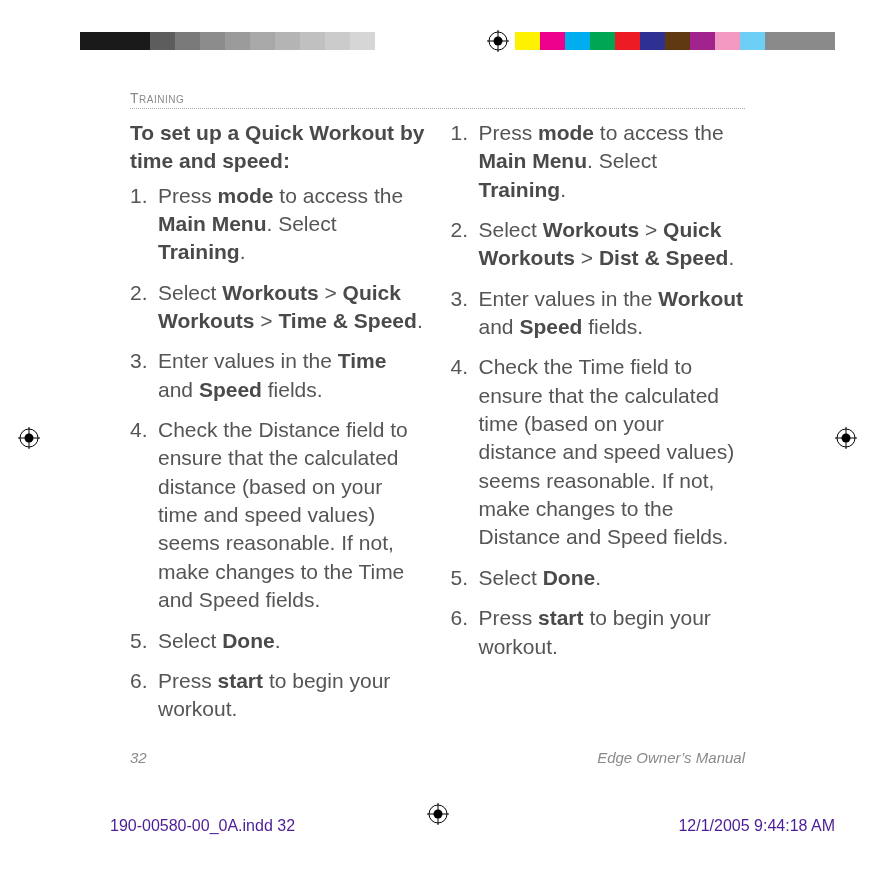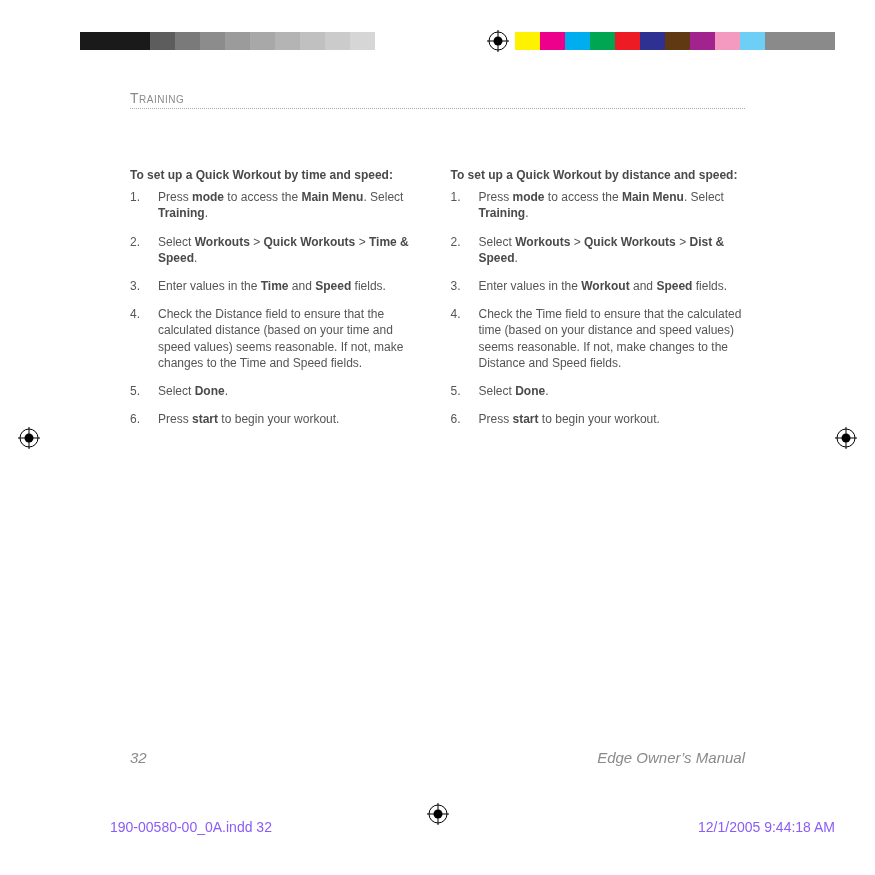--- a/index.html
+++ b/index.html
@@ -59,21 +59,21 @@
     color: #8a8a8a;
     border-bottom: 1px dotted #aaa;
     padding-bottom: 2px;
     margin-bottom: 10px;
     letter-spacing: 0.5px;
   }
   .columns {
     display: flex;
     gap: 26px;
   }
-  .col { flex: 1; font-size: 12px; line-height: 1.35; color: #555; margin-top: 48px; }
+  .col { flex: 1; font-size: 21px; line-height: 1.35; color: #555; }
   .lead {
     font-weight: bold;
     color: #4a4a4a;
     margin-bottom: 6px;
   }
   ol.steps {
     list-style: none;
     counter-reset: step;
     padding-left: 0;
   }
@@ -104,22 +104,22 @@
   }
 
   
   .slug {
     position: absolute;
     bottom: 40px;
     left: 110px;
     right: 40px;
     display: flex;
     justify-content: space-between;
-    font-size: 14px;
-    color: #8b5cf6;
+    font-size: 16px;
+    color: #4c1d95;
     font-family: Arial, Helvetica, sans-serif;
     text-align: center;
   }
 </style>
 </head>
 <body>
 
 <div class="topbar-row">
   <div class="bar-group left">
     <div class="sw wide" style="background:#1a1a1a"></div>
@@ -189,21 +189,20 @@
       <ol class="steps" id="steps-left">
           <li><span>Press </span><span class="b">mode</span><span> to access the </span><span class="b">Main Menu</span><span>. Select </span><span class="b">Training</span><span>.</span></li>
           <li><span>Select </span><span class="b">Workouts</span><span> &gt; </span><span class="b">Quick Workouts</span><span> &gt; </span><span class="b">Time &amp; Speed</span><span>.</span></li>
           <li><span>Enter values in the </span><span class="b">Time</span><span> and </span><span class="b">Speed</span><span> fields.</span></li>
           <li><span>Check the Distance field to ensure that the calculated distance (based on your time and speed values) seems reasonable. If not, make changes to the Time and Speed fields.</span></li>
           <li><span>Select </span><span class="b">Done</span><span>.</span></li>
           <li><span>Press </span><span class="b">start</span><span> to begin your workout.</span></li>
         </ol>
     </div>
     <div class="col">
-      <div class="lead">To set up a Quick Workout by distance and speed:</div>
       <ol class="steps" id="steps-right">
           <li><span>Press </span><span class="b">mode</span><span> to access the </span><span class="b">Main Menu</span><span>. Select </span><span class="b">Training</span><span>.</span></li>
           <li><span>Select </span><span class="b">Workouts</span><span> &gt; </span><span class="b">Quick Workouts</span><span> &gt; </span><span class="b">Dist &amp; Speed</span><span>.</span></li>
           <li><span>Enter values in the </span><span class="b">Workout</span><span> and </span><span class="b">Speed</span><span> fields.</span></li>
           <li><span>Check the Time field to ensure that the calculated time (based on your distance and speed values) seems reasonable. If not, make changes to the Distance and Speed fields.</span></li>
           <li><span>Select </span><span class="b">Done</span><span>.</span></li>
           <li><span>Press </span><span class="b">start</span><span> to begin your workout.</span></li>
         </ol>
     </div>
   </div>

